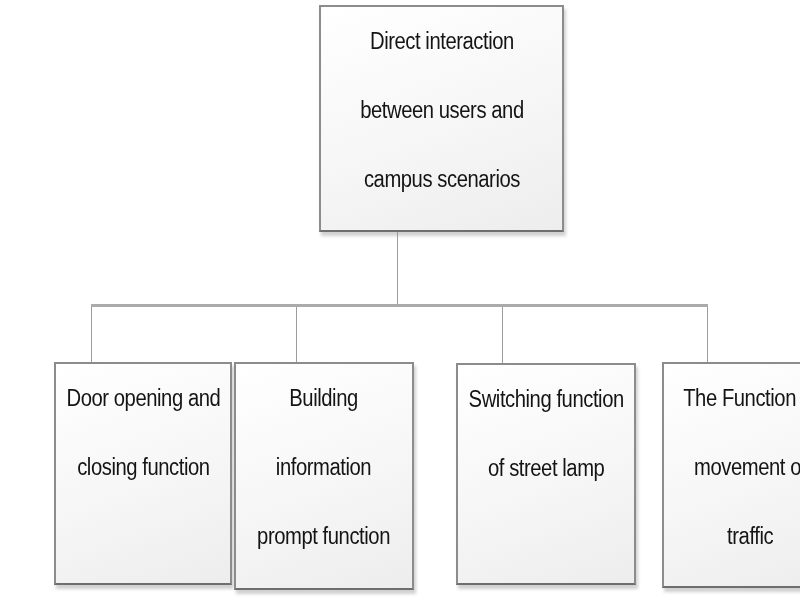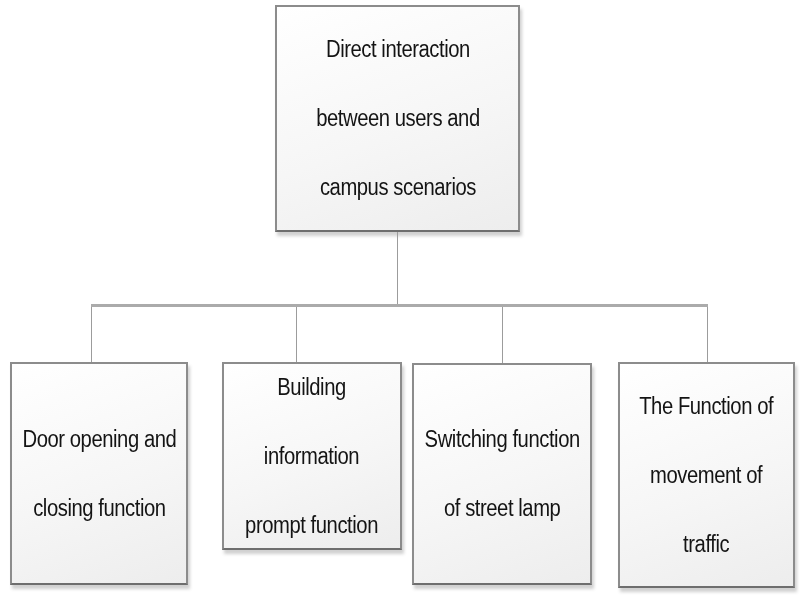--- a/index.html
+++ b/index.html
@@ -12,40 +12,40 @@
     position: relative;
     width: 800px;
     height: 600px;
     background: #ffffff;
     overflow: hidden;
   }
   .node {
     position: absolute;
     box-sizing: border-box;
     display: flex;
-    align-items: center;
     justify-content: center;
     background: linear-gradient(160deg, #ffffff 0%, #f6f6f6 55%, #ededed 100%);
     border: 2px solid #8c8c8c;
     border-bottom-color: #6e6e6e;
     box-shadow: 2px 4px 3px rgba(90,90,90,0.28);
+    margin-left: 44px;
   }
   .node .label {
     white-space: pre;
     text-align: center;
     color: #141414;
     font-size: 23px;
     line-height: 69px;
     letter-spacing: -0.5px;
     transform: scaleX(0.88);
     transform-origin: center center;
   }
   .root-node  { left: 275px; top: 5px;   width: 245px; height: 227px; }
   .child-1    { left: 10px;   top: 362px; width: 178px; height: 223px; }
-  .child-2    { left: 222px; top: 362px; width: 180px; height: 188px; }
+  .child-2    { left: 190px; top: 362px; width: 180px; height: 228px; }
   .child-3    { left: 412px; top: 363px; width: 180px; height: 222px; }
   .child-4    { left: 618px; top: 362px; width: 177px; height: 226px; }
 
   .connector {
     position: absolute;
     background: #9c9c9c;
   }
   .stem-root { left: 397px; top: 232px; width: 1px; height: 73px; }
   .rail      { left: 91px;  top: 304px; width: 617px; height: 3px; background: #ababab; }
   .drop-1    { left: 91px;  top: 307px; width: 1px; height: 55px; }

